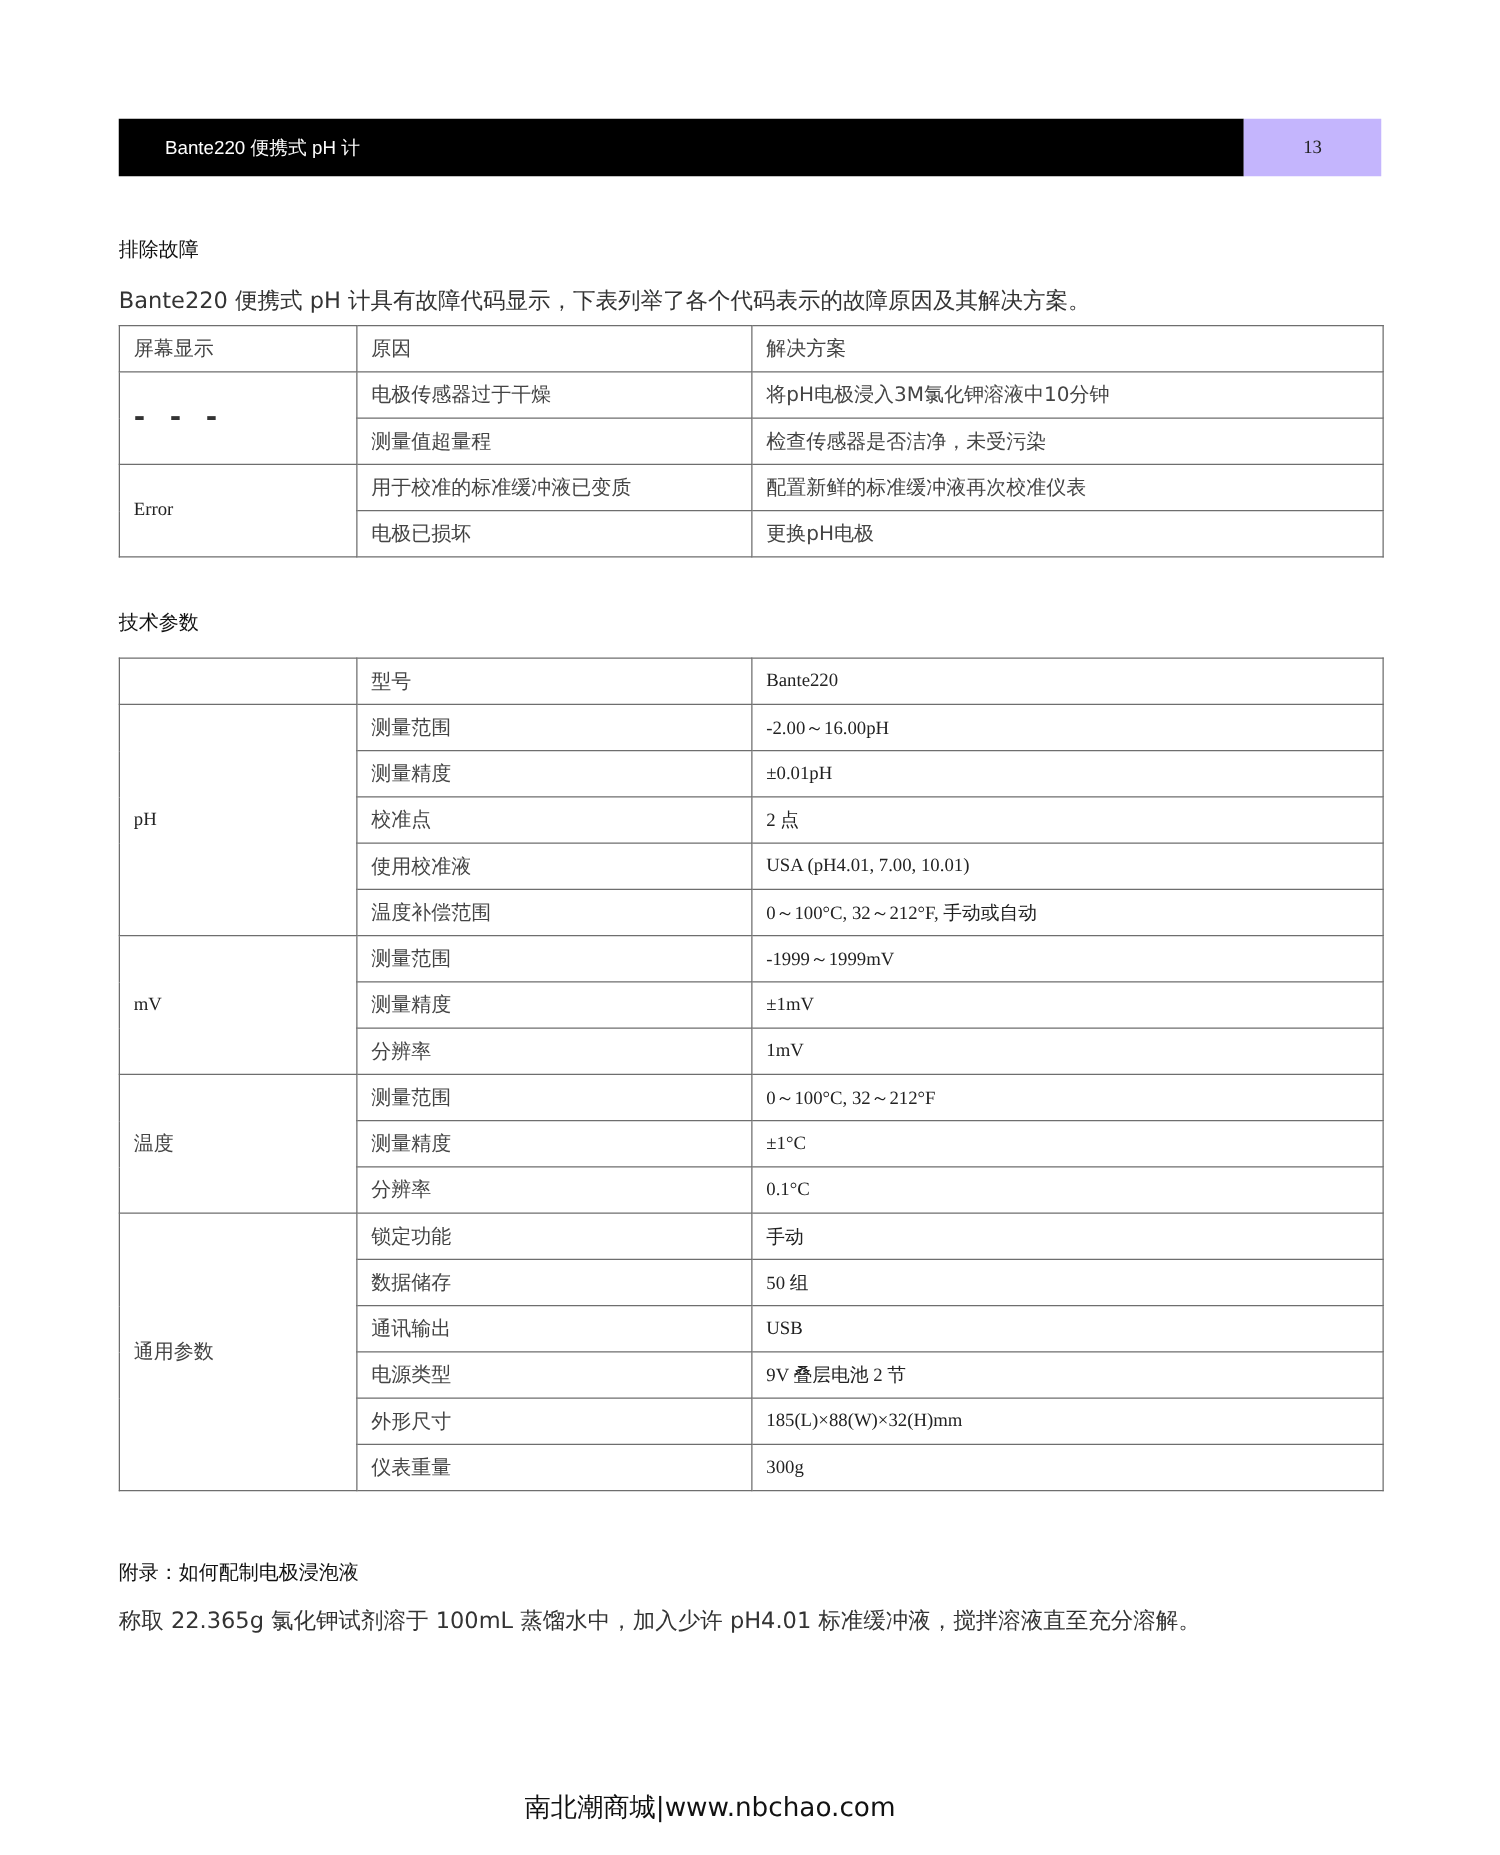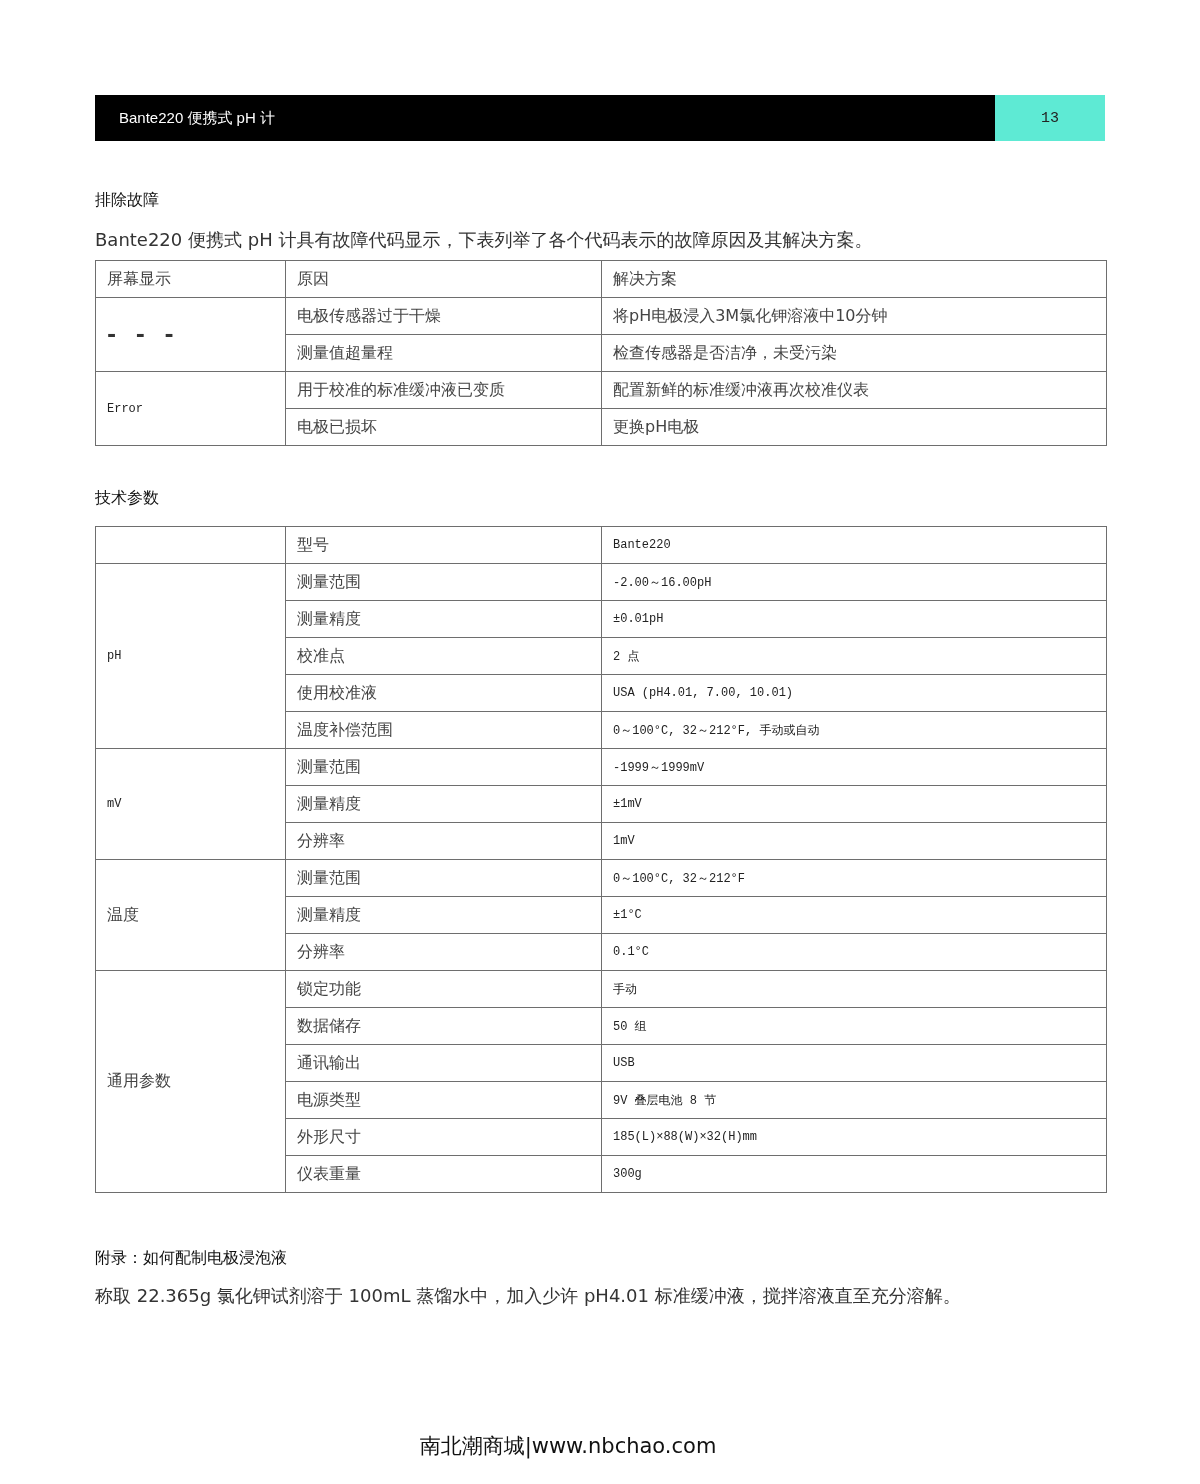--- a/index.html
+++ b/index.html
@@ -1,27 +1,27 @@
 <!DOCTYPE html>
 <html><head>
 <meta charset="utf-8">
 <style>
   html, body { margin: 0; padding: 0; background: #ffffff; }
   body { width: 1200px; height: 1484px; position: relative; font-family: "DejaVu Sans", "Liberation Sans", sans-serif; color: #222; }
   .page-header { position: absolute; left: 95px; top: 95px; width: 1010px; height: 46px; display: flex; }
-  .page-header .title-bar { background: #000; color: #fff; width: 900px; display: flex; align-items: center; padding-left: 24px; box-sizing: border-box; font-size: 15px; font-family: "Liberation Sans", sans-serif; }
-  .page-header .num-bar { background: #5eead4; color: #222; flex: 1; display: flex; align-items: center; justify-content: center; font-size: 15px; font-family: Liberation Mono, monospace; }
+  .page-header .title-bar { background: #000; color: #fff; width: 900px; display: flex; align-items: center; padding-left: 37px; box-sizing: border-box; font-size: 15px; font-family: "Liberation Sans", sans-serif; }
+  .page-header .num-bar { background: #c4b5fd; color: #222; flex: 1; display: flex; align-items: center; justify-content: center; font-size: 15px; font-family: Liberation Serif, serif; }
   .section-title { position: absolute; left: 95px; font-size: 16px; color: #111; font-weight: normal; }
   .intro { position: absolute; left: 95px; font-size: 18px; color: #333; }
   table.grid { position: absolute; left: 95px; width: 1011px; border-collapse: collapse; table-layout: fixed; font-size: 16px; color: #444; }
   table.grid td { border: 1px solid #6e6e6e; height: 37px; padding: 0 0 0 11px; box-sizing: border-box; vertical-align: middle; }
   table.grid col.c1 { width: 190px; }
   table.grid col.c2 { width: 316px; }
   table.grid col.c3 { width: 505px; }
-  .val { font-family: Liberation Mono, monospace; font-size: 12px; color: #222; }
+  .val { font-family: Liberation Serif, serif; font-size: 15px; color: #222; }
   .dashes { font-size: 22px; font-weight: bold; letter-spacing: 6px; color: #333; padding-left: 8px; }
   .footer { position: absolute; top: 1432px; left: 0; width: 1136px; text-align: center; font-size: 21px; color: #111; font-family: "DejaVu Sans", sans-serif; }
 </style>
 </head>
 <body>
 
 <div class="page-header">
   <div class="title-bar">Bante220 便携式 pH 计</div>
   <div class="num-bar">13</div>
 </div>
@@ -135,21 +135,21 @@
   <tr>
     <td>数据储存</td>
     <td class="val">50 组</td>
   </tr>
   <tr>
     <td>通讯输出</td>
     <td class="val">USB</td>
   </tr>
   <tr>
     <td>电源类型</td>
-    <td class="val">9V 叠层电池 8 节</td>
+    <td class="val">9V 叠层电池 2 节</td>
   </tr>
   <tr>
     <td>外形尺寸</td>
     <td class="val">185(L)×88(W)×32(H)mm</td>
   </tr>
   <tr>
     <td>仪表重量</td>
     <td class="val">300g</td>
   </tr>
 </tbody>

